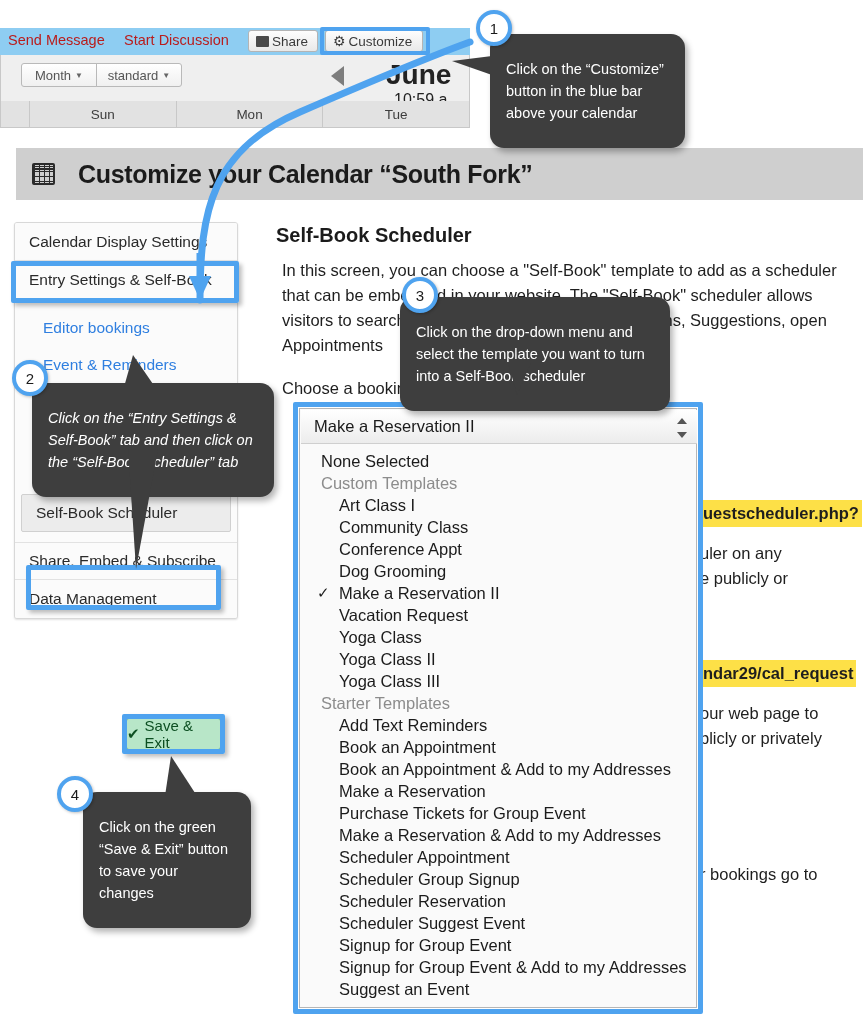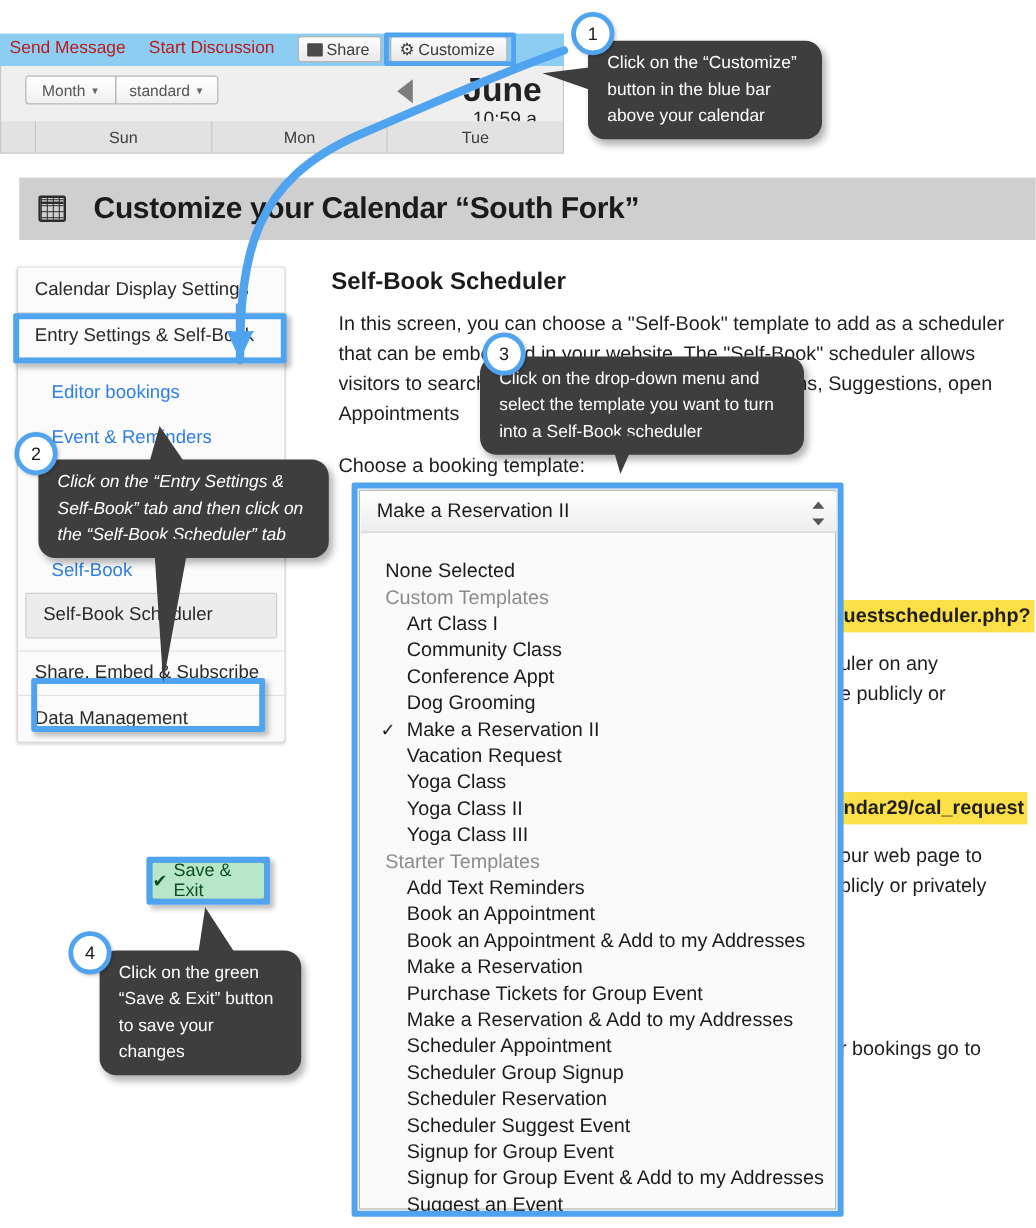--- a/index.html
+++ b/index.html
@@ -154,21 +154,21 @@
     position:absolute;right:10px;top:8px;width:10px;height:20px;
     display:flex;flex-direction:column;align-items:center;justify-content:space-between;
   }
   #select-stepper i{
     display:block;width:0;height:0;border-left:5px solid transparent;border-right:5px solid transparent;
   }
   #select-stepper i.up{border-bottom:6px solid #555;}
   #select-stepper i.dn{border-top:6px solid #555;}
   #option-list{
     position:absolute;left:1px;top:36px;right:1px;bottom:1px;
-    background:#fafafa;padding-top:20px;box-sizing:border-box;text-align:center;
+    background:#fafafa;padding-top:5px;box-sizing:border-box;text-align:center;
   }
   .opt{
     height:22px;display:flex;align-items:center;
     font-size:16.5px;color:#1b1b1b;position:relative;padding-left:38px;
   }
   .opt.root{padding-left:20px;}
   .opt.group{color:#8c8c8c;padding-left:20px;}
   .opt .check{
     position:absolute;left:16px;font-size:15px;color:#1b1b1b;
   }
@@ -176,21 +176,21 @@
   
   .hl{border:5px solid #4fa3ef;border-radius:2px;box-sizing:border-box;pointer-events:none;}
   #hl-customize{left:320px;top:27px;width:110px;height:28px;border-width:4px;}
   #hl-entry-tab{left:11px;top:261px;width:228px;height:42px;box-shadow:3px 3px 4px rgba(0,0,0,.25);}
   #hl-selfbook-scheduler{left:26px;top:565px;width:195px;height:45px;box-shadow:3px 3px 4px rgba(0,0,0,.25);}
   #hl-save-exit{left:122px;top:714px;width:103px;height:40px;box-shadow:3px 3px 4px rgba(0,0,0,.25);}
 
   
   .callout{
     background:#3e3e3e;border-radius:14px;color:#ffffff;
-    font-size:14.5px;line-height:22px;padding:8px 16px;
+    font-size:14.5px;line-height:22px;padding:24px 16px;
     box-shadow:3px 4px 6px rgba(0,0,0,.3);
     box-sizing:border-box;
   }
   #callout-1{left:490px;top:34px;width:195px;}
   #callout-2{left:32px;top:383px;width:242px;font-style:italic;}
   #callout-3{left:400px;top:297px;width:270px;}
   #callout-4{left:83px;top:792px;width:168px;}
 
   .badge{
     width:36px;height:36px;border-radius:50%;

